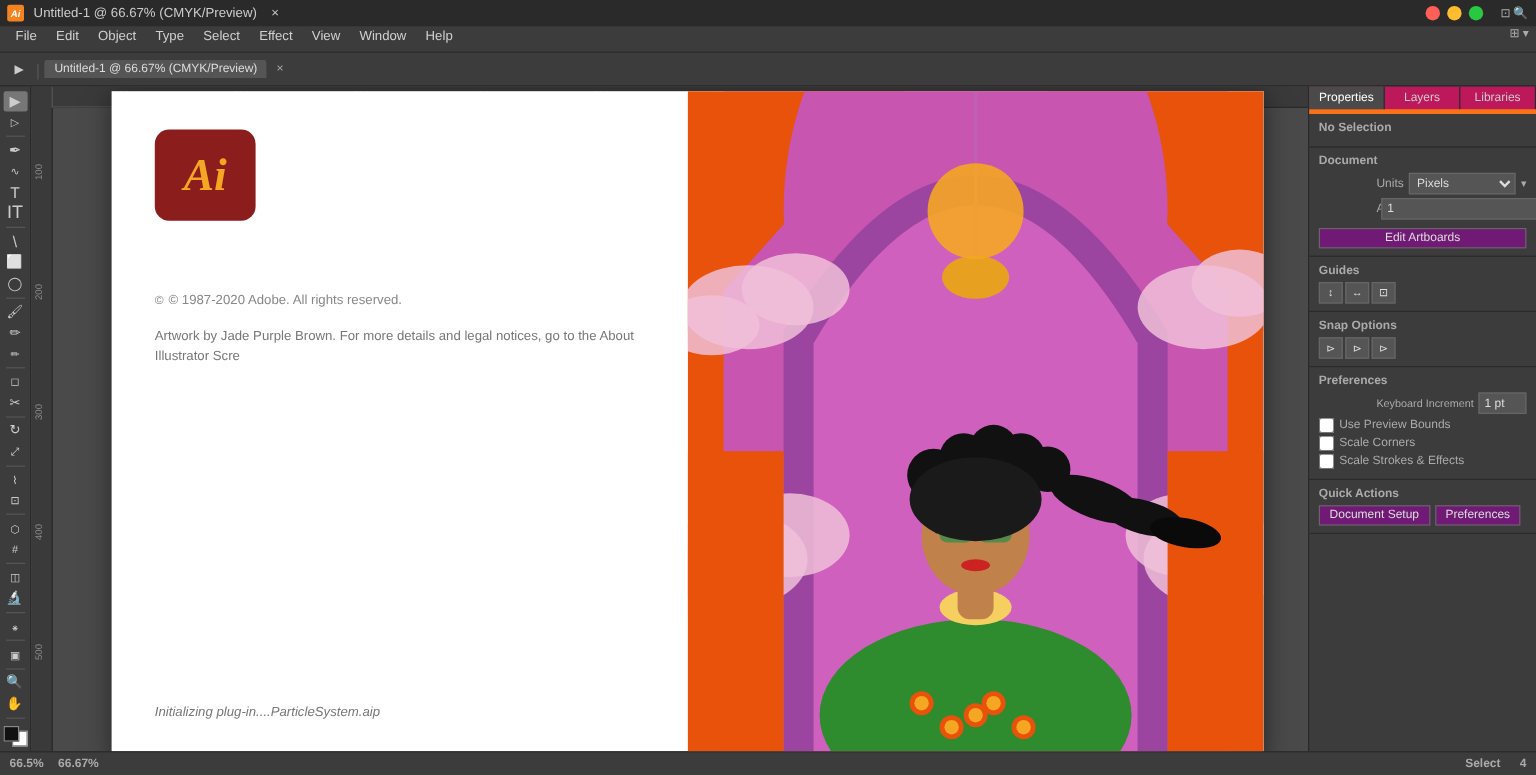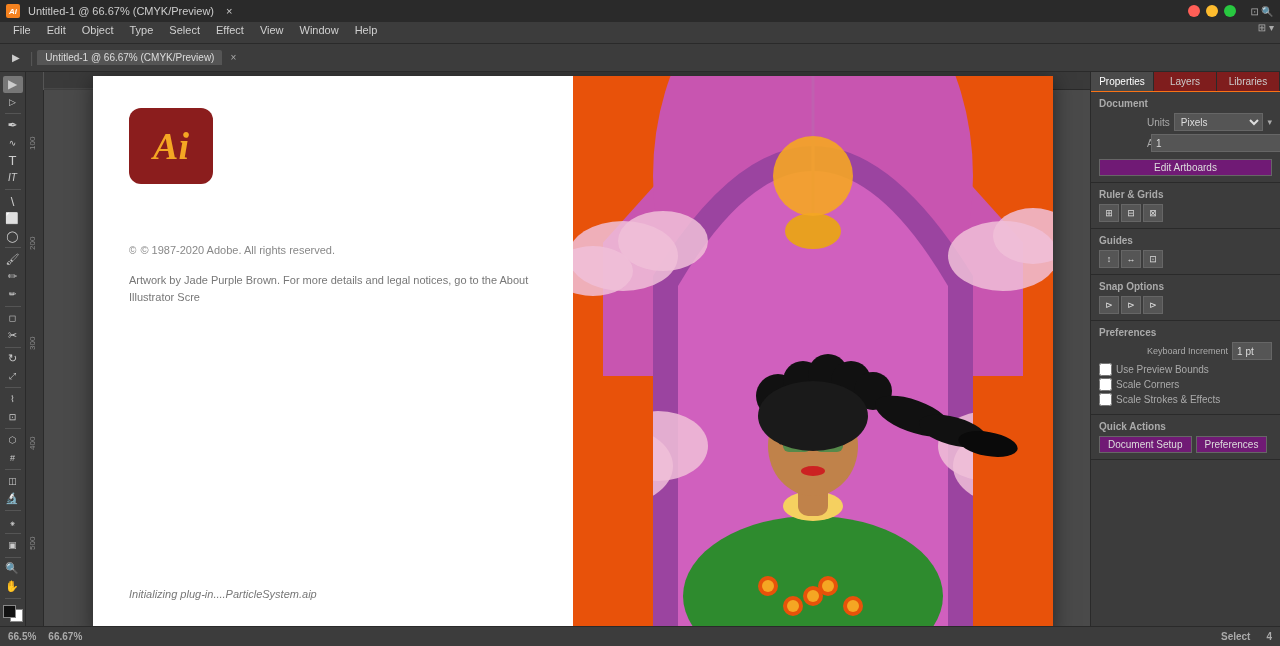--- a/index.html
+++ b/index.html
@@ -274,22 +274,22 @@
     .right-panel {
       width: 190px;
       background: #3c3c3c;
       border-left: 1px solid #2a2a2a;
       display: flex;
       flex-direction: column;
       flex-shrink: 0;
     }
     .panel-tabs {
       display: flex;
-      background: #7f1d1d;
-      border-bottom: 1px solid #f97316;
+      background: #be185d;
+      border-bottom: 4px solid #f97316;
     }
     .panel-tab {
       flex: 1;
       text-align: center;
       color: #ccc;
       font-size: 10px;
       padding: 4px 2px;
       cursor: pointer;
       border-right: 1px solid #2a2a2a;
     }
@@ -439,21 +439,21 @@
 
 <div class="main-area">
 
   <div class="left-toolbar">
     <div class="tool-btn active">▶</div>
     <div class="tool-btn" style="font-size:9px;">▷</div>
     <div class="tool-separator"></div>
     <div class="tool-btn">✒</div>
     <div class="tool-btn" style="font-size:9px;">∿</div>
     <div class="tool-btn" style="font-size:13px;">T</div>
-    <div class="tool-btn" style="font-size:10px;font-style:italic;">IT</div>
+    <div class="tool-btn" style="font-size:15px;">IT</div>
     <div class="tool-separator"></div>
     <div class="tool-btn" style="font-size:13px;">\</div>
     <div class="tool-btn" style="font-size:11px;">⬜</div>
     <div class="tool-btn" style="font-size:11px;">◯</div>
     <div class="tool-separator"></div>
     <div class="tool-btn" style="font-size:11px;">🖌</div>
     <div class="tool-btn" style="font-size:11px;">✏</div>
     <div class="tool-btn" style="font-size:9px;">✏</div>
     <div class="tool-separator"></div>
     <div class="tool-btn" style="font-size:9px;">◻</div>
@@ -617,48 +617,43 @@
     </div>
   </div>
 
   <div class="right-panel">
     <div class="panel-tabs">
       <div class="panel-tab active">Properties</div>
       <div class="panel-tab">Layers</div>
       <div class="panel-tab">Libraries</div>
     </div>
 
+    <div class="panel-section">
+      <div class="panel-section-title">No Selection</div>
+    </div>
 
     <div class="panel-section">
       <div class="panel-section-title">Document</div>
       <div class="panel-row">
         <span class="panel-label">Units</span>
         <select class="panel-select">
           <option>Pixels</option>
           <option>Inches</option>
           <option>Centimeters</option>
         </select>
         <span style="color:#aaa;font-size:9px;">▾</span>
       </div>
       <div class="panel-row">
         <span class="panel-label">Artboard</span>
         <input class="panel-input" type="text" value="1" style="">
 
       </div>
       <button class="panel-btn" style="width:100%;margin-top:4px;">Edit Artboards</button>
     </div>
 
-    <div class="panel-section">
-      <div class="panel-section-title">Ruler &amp; Grids</div>
-      <div class="panel-icon-row">
-        <div class="panel-icon-btn">⊞</div>
-        <div class="panel-icon-btn">⊟</div>
-        <div class="panel-icon-btn">⊠</div>
-      </div>
-    </div>
 
     <div class="panel-section">
       <div class="panel-section-title">Guides</div>
       <div class="panel-icon-row">
         <div class="panel-icon-btn">↕</div>
         <div class="panel-icon-btn">↔</div>
         <div class="panel-icon-btn">⊡</div>
       </div>
     </div>
 

